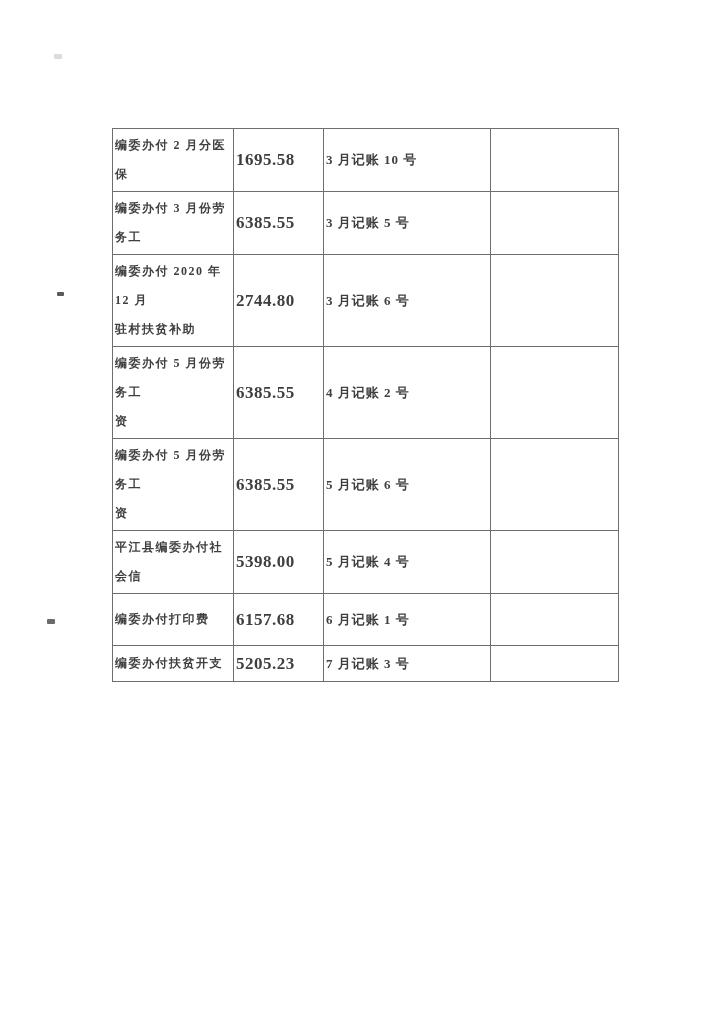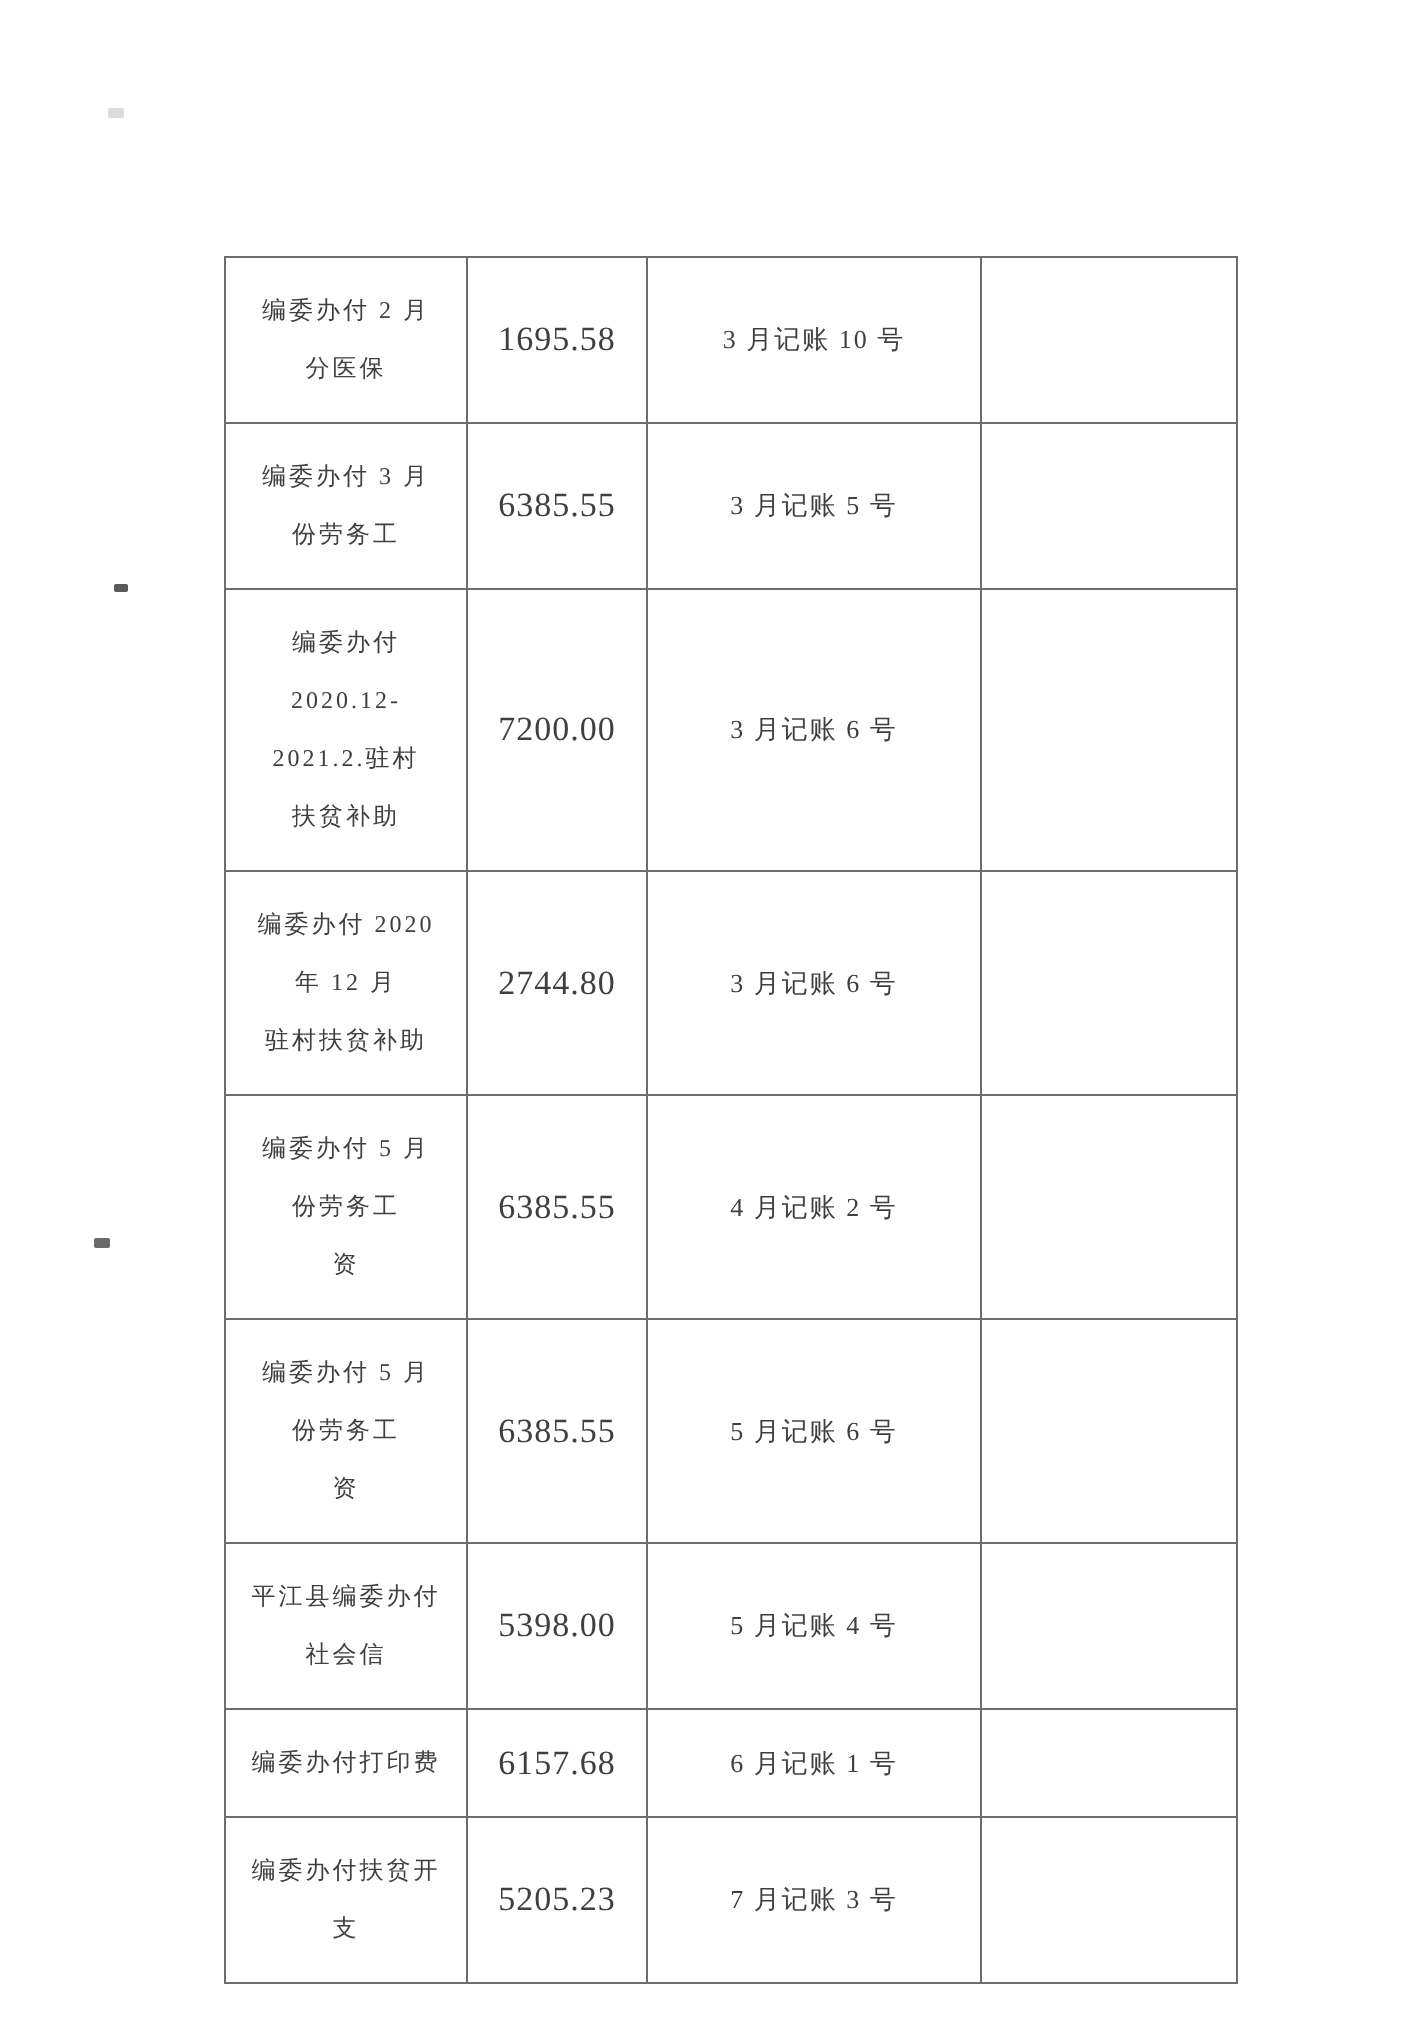--- a/index.html
+++ b/index.html
@@ -20,24 +20,25 @@
   table.expense-table {
     position: absolute;
     left: 112px;
     top: 128px;
     width: 506px;
     border-collapse: collapse;
     table-layout: fixed;
   }
   table.expense-table td {
     border: 1px solid #6e6e6e;
-    padding: 12px;
+    padding: 2px;
     vertical-align: middle;
-    text-align: center;
+    text-align: left;
     overflow: hidden;
+    font-weight: bold;
   }
   td.c-desc {
     font-size: 12px;
     letter-spacing: 1.5px;
   }
   td.c-desc .desc-line {
     line-height: 29px;
   }
   td.c-amt {
     font-size: 17px;
@@ -85,30 +86,20 @@
       <td class="c-note"></td>
     </tr>
         <tr style="height: 36px;">
       <td class="c-desc">
             <div class="desc-line">编委办付 3 月份劳务工</div>
           </td>
       <td class="c-amt">6385.55</td>
       <td class="c-vch">3 月记账 5 号</td>
       <td class="c-note"></td>
     </tr>
-        <tr style="height: 96px;">
-      <td class="c-desc">
-            <div class="desc-line">编委办付</div>
-            <div class="desc-line">2020.12-2021.2.驻村</div>
-            <div class="desc-line">扶贫补助</div>
-          </td>
-      <td class="c-amt">7200.00</td>
-      <td class="c-vch">3 月记账 6 号</td>
-      <td class="c-note"></td>
-    </tr>
         <tr style="height: 65px;">
       <td class="c-desc">
             <div class="desc-line">编委办付 2020 年 12 月</div>
             <div class="desc-line">驻村扶贫补助</div>
           </td>
       <td class="c-amt">2744.80</td>
       <td class="c-vch">3 月记账 6 号</td>
       <td class="c-note"></td>
     </tr>
         <tr style="height: 70px;">
@@ -130,21 +121,21 @@
       <td class="c-note"></td>
     </tr>
         <tr style="height: 42px;">
       <td class="c-desc">
             <div class="desc-line">平江县编委办付社会信</div>
           </td>
       <td class="c-amt">5398.00</td>
       <td class="c-vch">5 月记账 4 号</td>
       <td class="c-note"></td>
     </tr>
-        <tr style="height: 39px;">
+        <tr style="height: 52px;">
       <td class="c-desc">
             <div class="desc-line">编委办付打印费</div>
           </td>
       <td class="c-amt">6157.68</td>
       <td class="c-vch">6 月记账 1 号</td>
       <td class="c-note"></td>
     </tr>
         <tr style="height: 36px;">
       <td class="c-desc">
             <div class="desc-line">编委办付扶贫开支</div>

